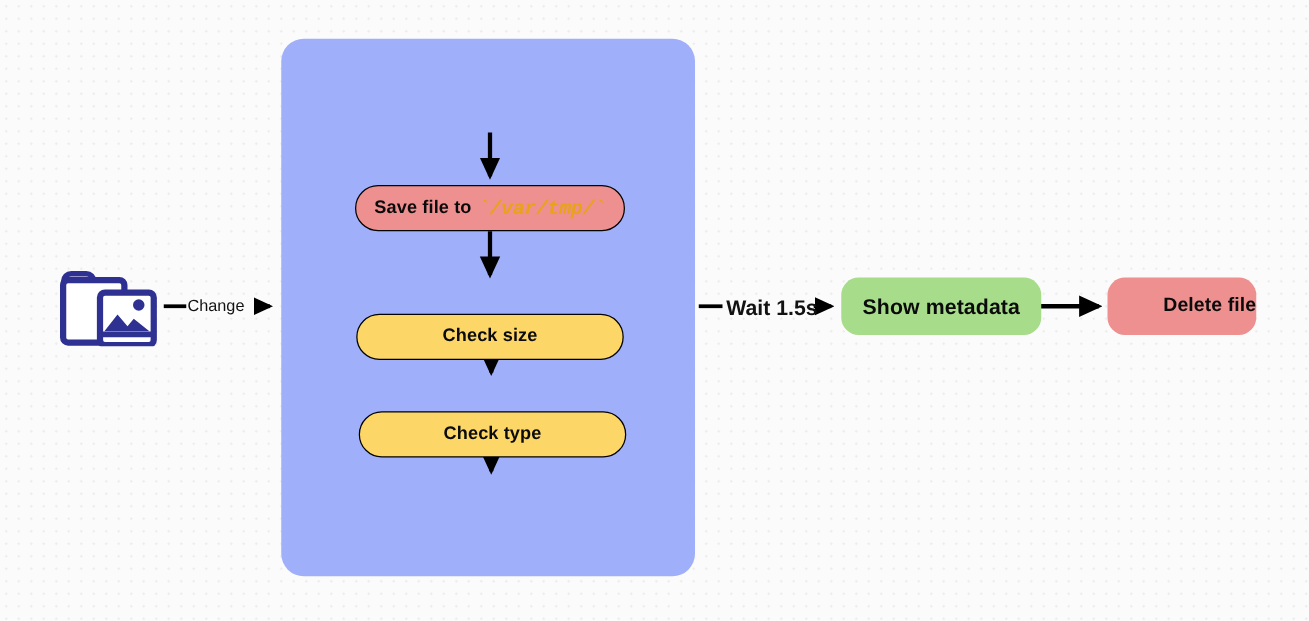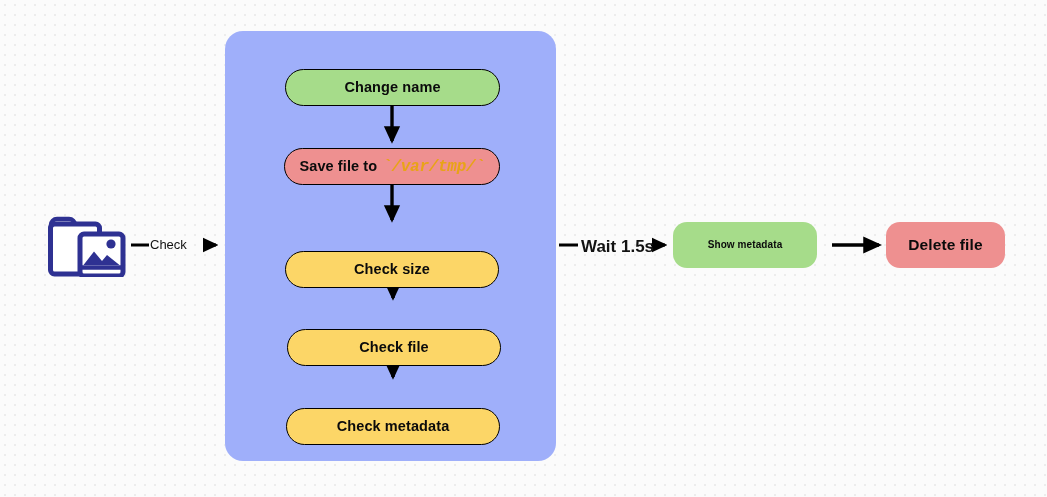--- a/index.html
+++ b/index.html
@@ -73,24 +73,24 @@
     letter-spacing: -0.3px;
   }
 
   
   #node-change-name   { left: 285px; top: 69px;  width: 215px; height: 37px; }
   #node-save-file     { left: 284px; top: 148px; width: 216px; height: 37px; }
   #node-check-size    { left: 285px; top: 227px; width: 214px; height: 37px; }
   #node-check-type    { left: 287px; top: 305px; width: 214px; height: 37px; }
   #node-check-meta    { left: 286px; top: 384px; width: 214px; height: 37px; }
 
-  #node-show-metadata { left: 673px; top: 222px; width: 144px; height: 46px;
-                        border-radius: 14px; font-size: 10px; }
+  #node-show-metadata { left: 673px; top: 222px; width: 160px; height: 46px;
+                        border-radius: 14px; font-size: 17px; }
   #node-delete-file   { left: 886px; top: 222px; width: 119px; height: 46px;
-                        border-radius: 14px; font-size: 15.5px; }
+                        border-radius: 14px; font-size: 15.5px; justify-content: flex-end; }
 
   
   #edges {
     position: absolute;
     left: 0; top: 0;
     width: 1047px;
     height: 497px;
     pointer-events: none;
   }
 
@@ -169,44 +169,38 @@
     </g>
 
     <g>
       <rect x="33" y="23" width="43" height="42" rx="4" ry="4" fill="#ffffff" stroke="#2E3192" stroke-width="5"></rect>
       <circle cx="64" cy="33" r="4.6" fill="#2E3192"></circle>
       <path d="M36.5 54 L47 40.5 L55 50 L60 44 L72.5 54 Z" fill="#2E3192"></path>
       <line x1="34" y1="56.5" x2="75" y2="56.5" stroke="#2E3192" stroke-width="4.5"></line>
     </g>
   </svg>
 
-  <div class="edge-label" id="label-upload">Check</div>
+  <div class="edge-label" id="label-upload">Change</div>
 
   <div class="edge-label" id="label-wait">Wait 1.5s</div>
 
-  <div class="node bordered n-green" id="node-change-name">
-    <span>Change name</span>
-  </div>
 
   <div class="node bordered n-red" id="node-save-file">
     <span>Save file to</span>
       <span class="code">`/var/tmp/`</span>
   </div>
 
   <div class="node bordered n-yellow" id="node-check-size">
     <span>Check size</span>
   </div>
 
   <div class="node bordered n-yellow" id="node-check-type">
-    <span>Check file</span>
-  </div>
-
-  <div class="node bordered n-yellow" id="node-check-meta">
-    <span>Check metadata</span>
-  </div>
+    <span>Check type</span>
+  </div>
+
 
   <div class="node plain n-green" id="node-show-metadata">
     <span>Show metadata</span>
   </div>
 
   <div class="node plain n-red" id="node-delete-file">
     <span>Delete file</span>
   </div>
 
 </div>

